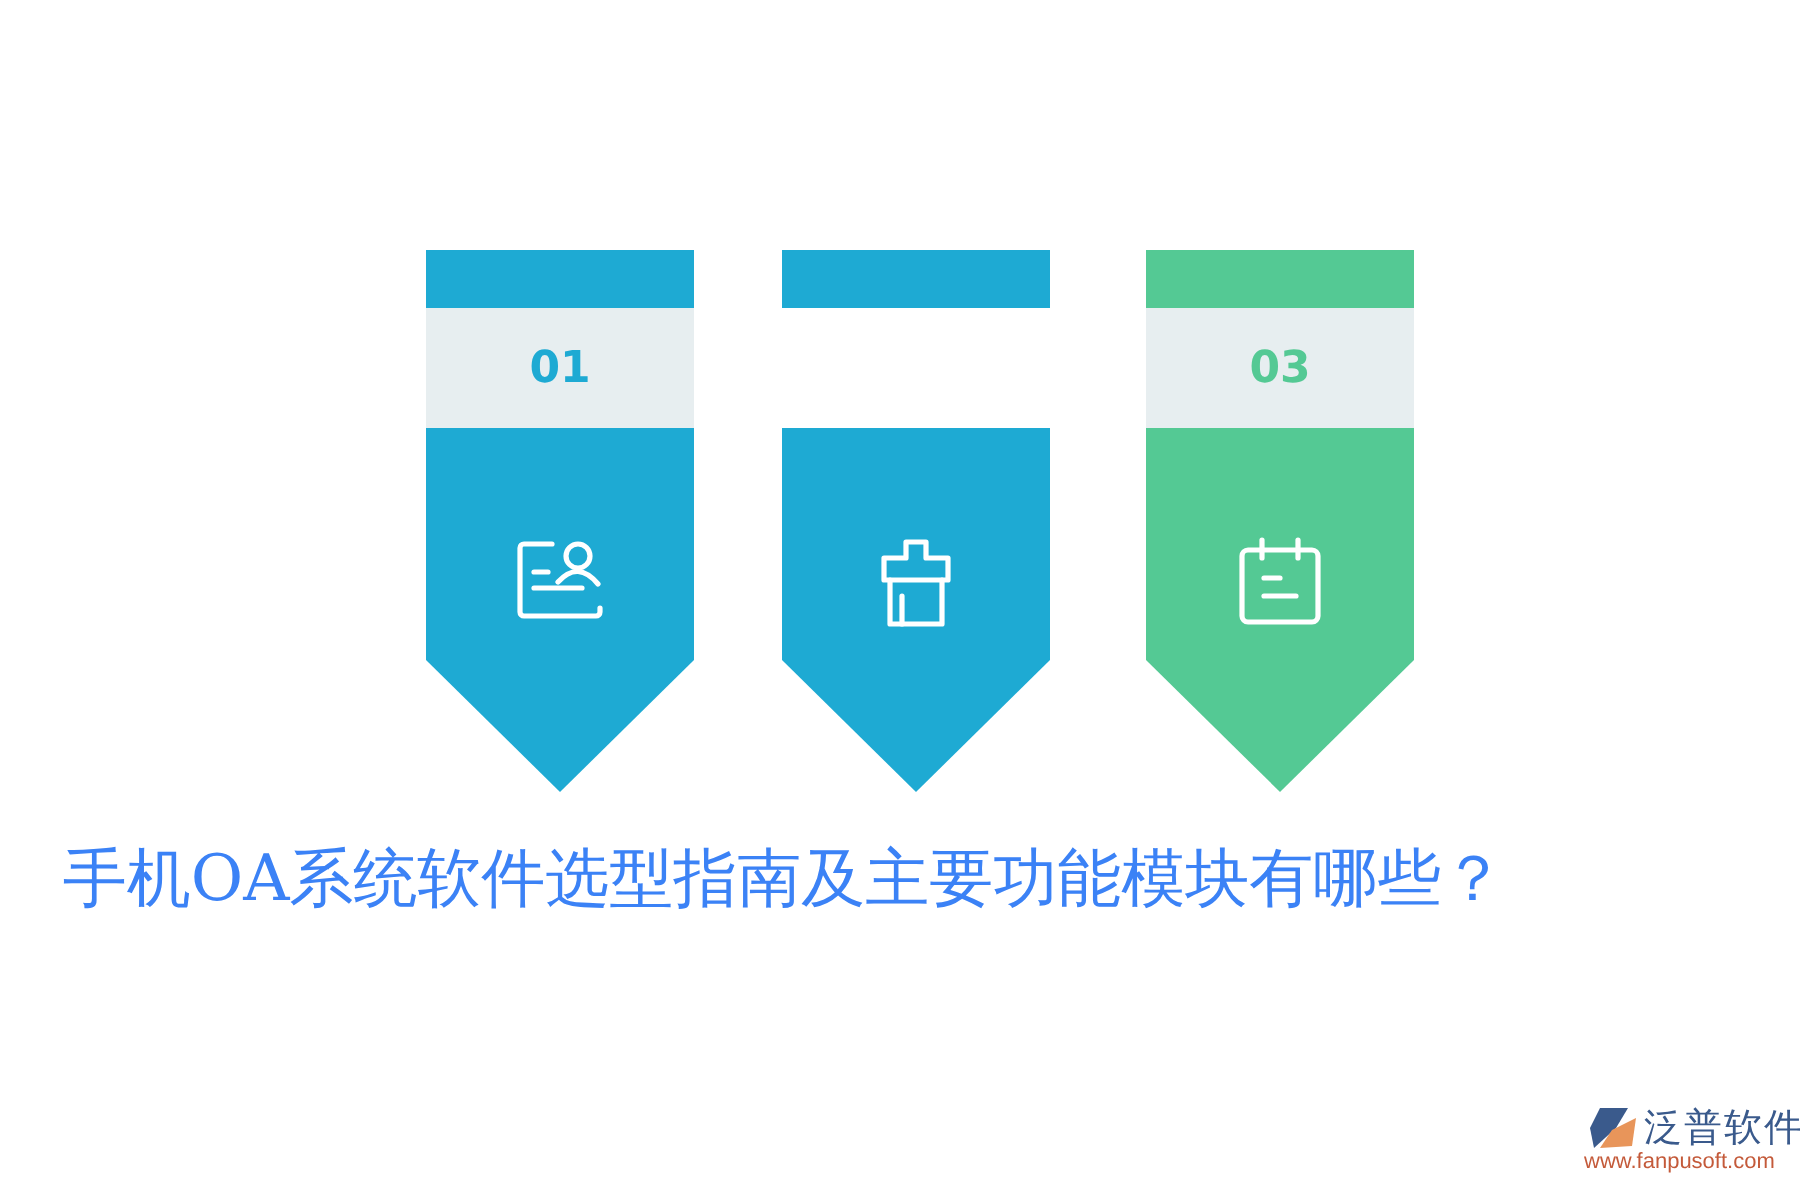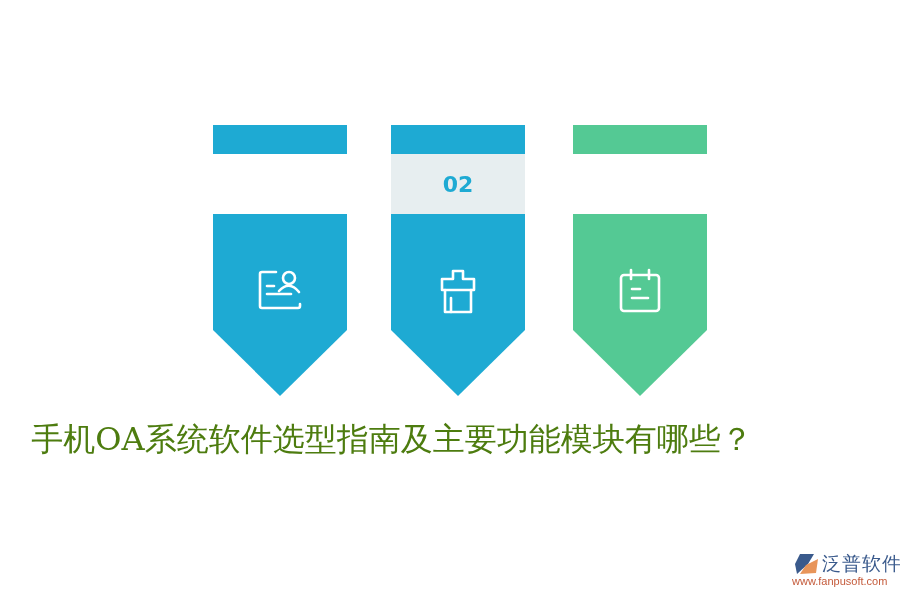--- a/index.html
+++ b/index.html
@@ -14,57 +14,58 @@
     position: absolute; left: 0; top: 29px; width: 134px; height: 60px;
     background: #e7eef0; display: flex; align-items: center; justify-content: center;
     font-family: "DejaVu Sans", sans-serif; font-size: 22px; font-weight: bold;
   }
   .card .body { position: absolute; left: 0; top: 89px; width: 134px; height: 116px; }
   .card .tip { position: absolute; left: 0; top: 205px; width: 0; height: 0;
     border-left: 67px solid transparent; border-right: 67px solid transparent; }
   .card .icon { position: absolute; left: 43px; top: 143px; width: 48px; height: 48px; }
   .title {
     position: absolute; left: 0; top: 418px; width: 784px; text-align: center;
-    font-family: "DejaVu Serif", serif; font-size: 32px; color: #4d7c0f; letter-spacing: 0px;
+    font-family: "DejaVu Serif", serif; font-size: 32px; color: #3b82f6; letter-spacing: 0px;
   }
   .logo { position: absolute; left: 768px; top: 553px; width: 125px; height: 40px; margin-left: 22px; }
   .logo .name { position: absolute; left: 32px; top: -2px; font-family: "DejaVu Sans", sans-serif; font-size: 19px; color: #3a5a8c; letter-spacing: 1px; }
   .logo .url { position: absolute; left: 2px; top: 22px; font-family: Liberation Sans, sans-serif; font-size: 11px; color: #c45a3a; }
   .logo .mark { position: absolute; left: 4px; top: 0px; width: 26px; height: 22px; }
 </style>
 </head>
 <body>
 
 <div class="card" style="left:213px">
   <div class="top" style="background:#1eaad3"></div>
+  <div class="band" style="color:#1eaad3">01</div>
   <div class="body" style="background:#1eaad3"></div>
   <div class="tip" style="border-top:66px solid #1eaad3"></div>
   <svg class="icon" viewBox="0 0 48 48" fill="none" stroke="#fff" stroke-width="2.6" stroke-linecap="round">
     <path d="M20 4 H6 a2 2 0 0 0 -2 2 V38 a2 2 0 0 0 2 2 H42 a2 2 0 0 0 2 -2 V36"></path>
     <line x1="11" y1="18" x2="18" y2="18"></line>
     <line x1="11" y1="26" x2="35" y2="26"></line>
     <circle cx="33" cy="10" r="6"></circle>
     <path d="M23 23 Q33 12 43 24"></path>
   </svg>
 </div>
 
 <div class="card" style="left:391px">
   <div class="top" style="background:#1eaad3"></div>
-  <div class="band" style="color:#1eaad3">02</div>
   <div class="body" style="background:#1eaad3"></div>
   <div class="tip" style="border-top:66px solid #1eaad3"></div>
   <svg class="icon" viewBox="0 0 48 48" fill="none" stroke="#fff" stroke-width="2.6" stroke-linejoin="round" stroke-linecap="round">
     <path d="M19 3 H29 V11 H40 V22 H8 V11 H19 Z"></path>
     <path d="M11 22 V44 H37 V22"></path>
     <line x1="17" y1="30" x2="17" y2="44"></line>
   </svg>
 </div>
 
 <div class="card" style="left:573px">
   <div class="top" style="background:#54c994"></div>
+  <div class="band" style="color:#54c994">03</div>
   <div class="body" style="background:#54c994"></div>
   <div class="tip" style="border-top:66px solid #54c994"></div>
   <svg class="icon" viewBox="0 0 48 48" fill="none" stroke="#fff" stroke-width="2.6" stroke-linecap="round" stroke-linejoin="round">
     <rect x="5" y="7" width="38" height="36" rx="3"></rect>
     <line x1="15" y1="2" x2="15" y2="11"></line>
     <line x1="33" y1="2" x2="33" y2="11"></line>
     <line x1="16" y1="21" x2="24" y2="21"></line>
     <line x1="16" y1="30" x2="32" y2="30"></line>
   </svg>
 </div>

